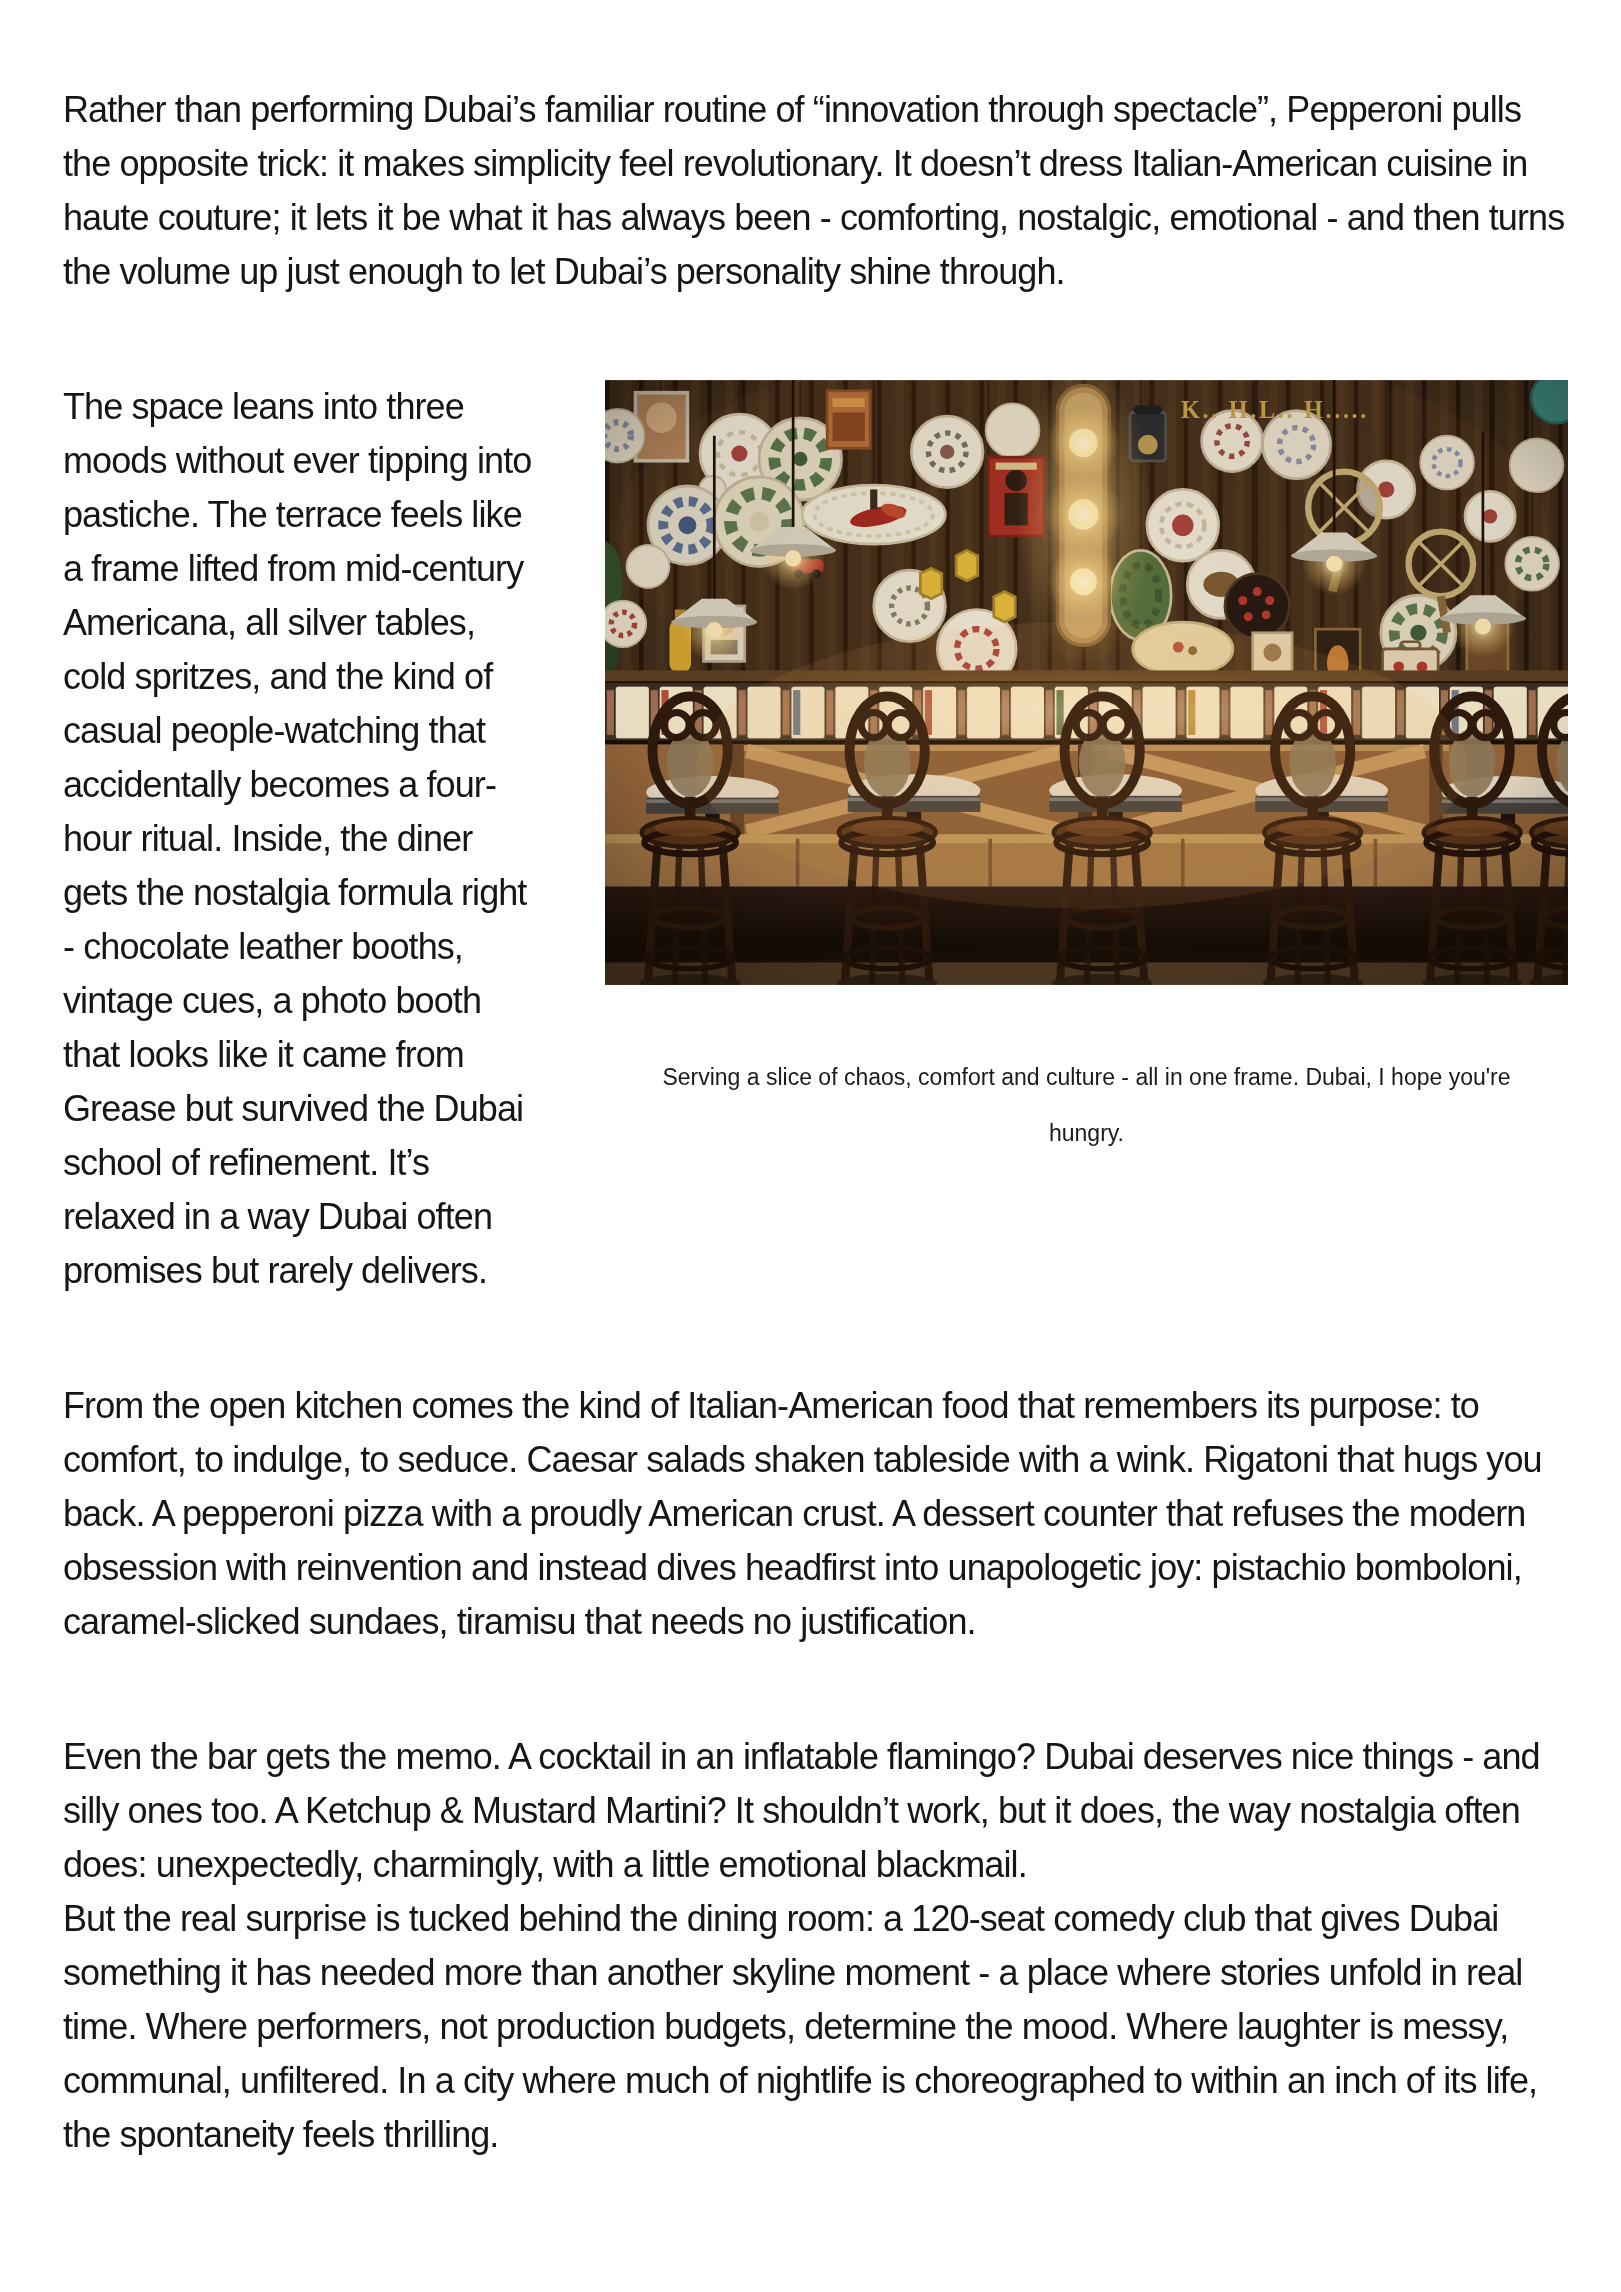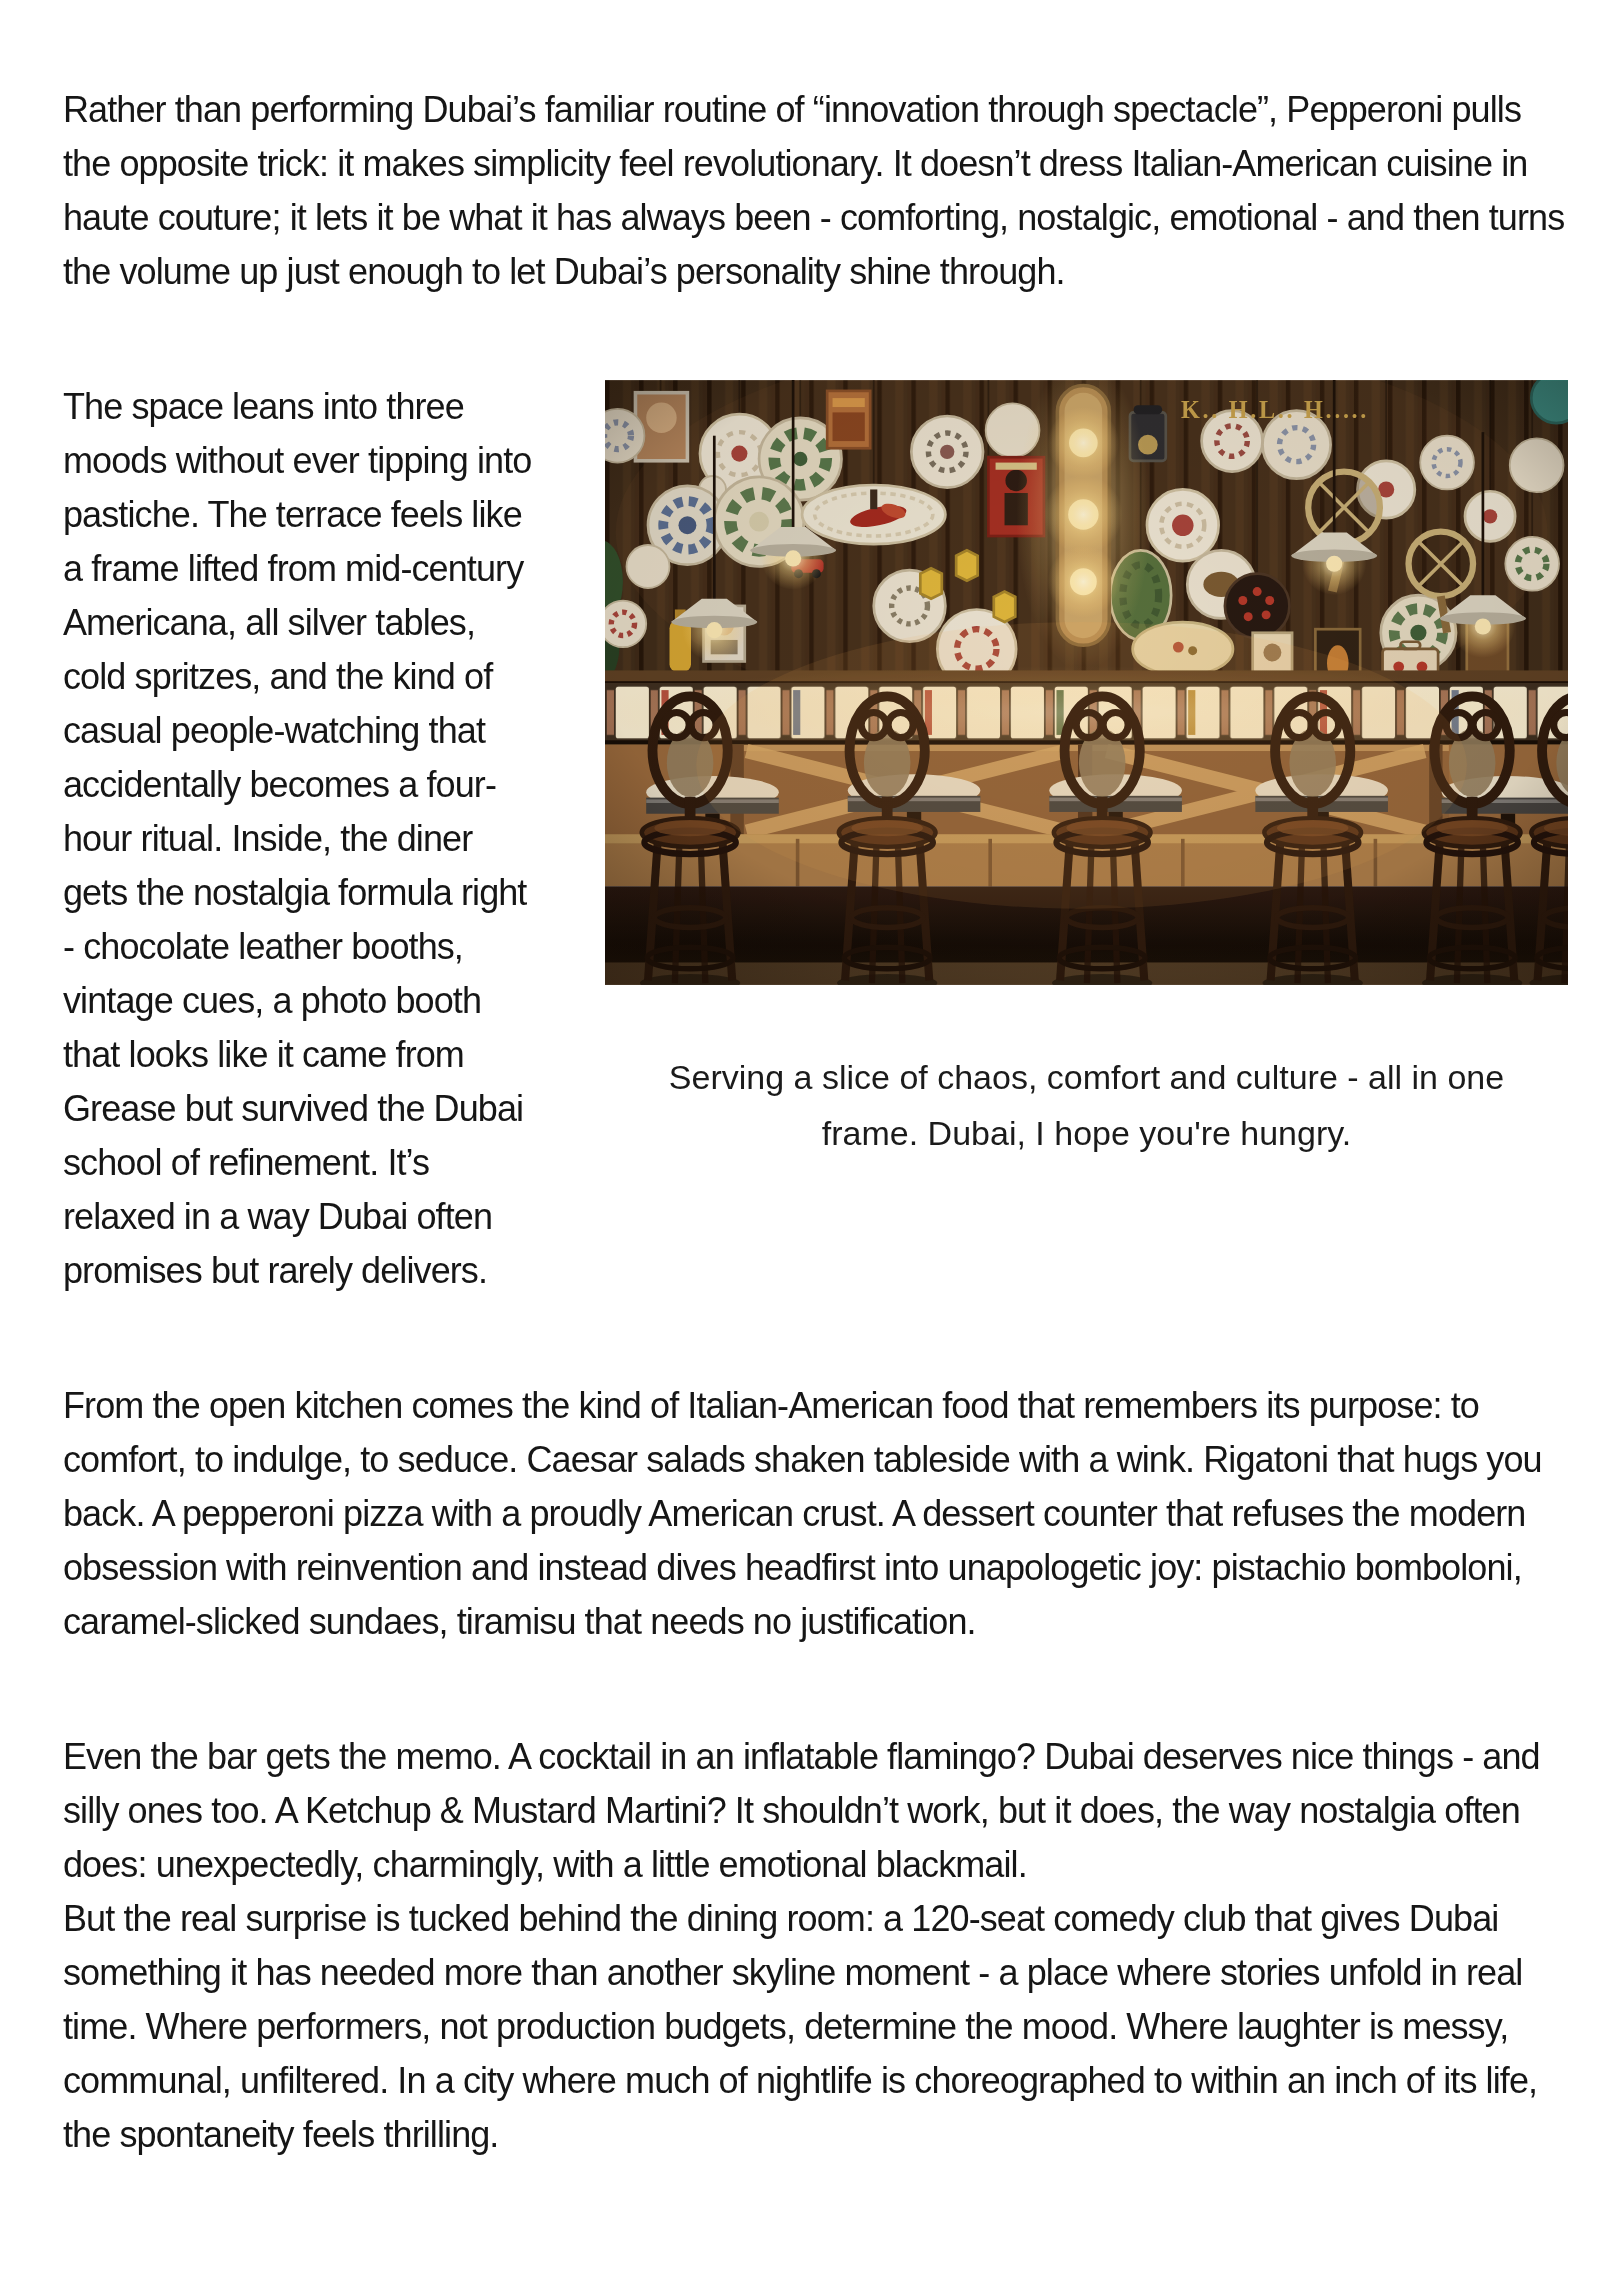--- a/index.html
+++ b/index.html
@@ -24,21 +24,21 @@
     float: right;
     width: 963px;
     margin: 0 0 109px 67px;
   }
   .photo-wrap { display: block; width: 963px; height: 605px; }
   .photo-wrap svg { display: block; }
   .caption {
     display: block;
     max-width: 887px;
     margin: 64px auto 0 auto;
-    font-size: 34px;
+    font-size: 23px;
     line-height: 56px;
     letter-spacing: 0;
     text-align: center;
     color: #1b1b1b;
   }
 </style>
 </head>
 <body>
 
 <main>

